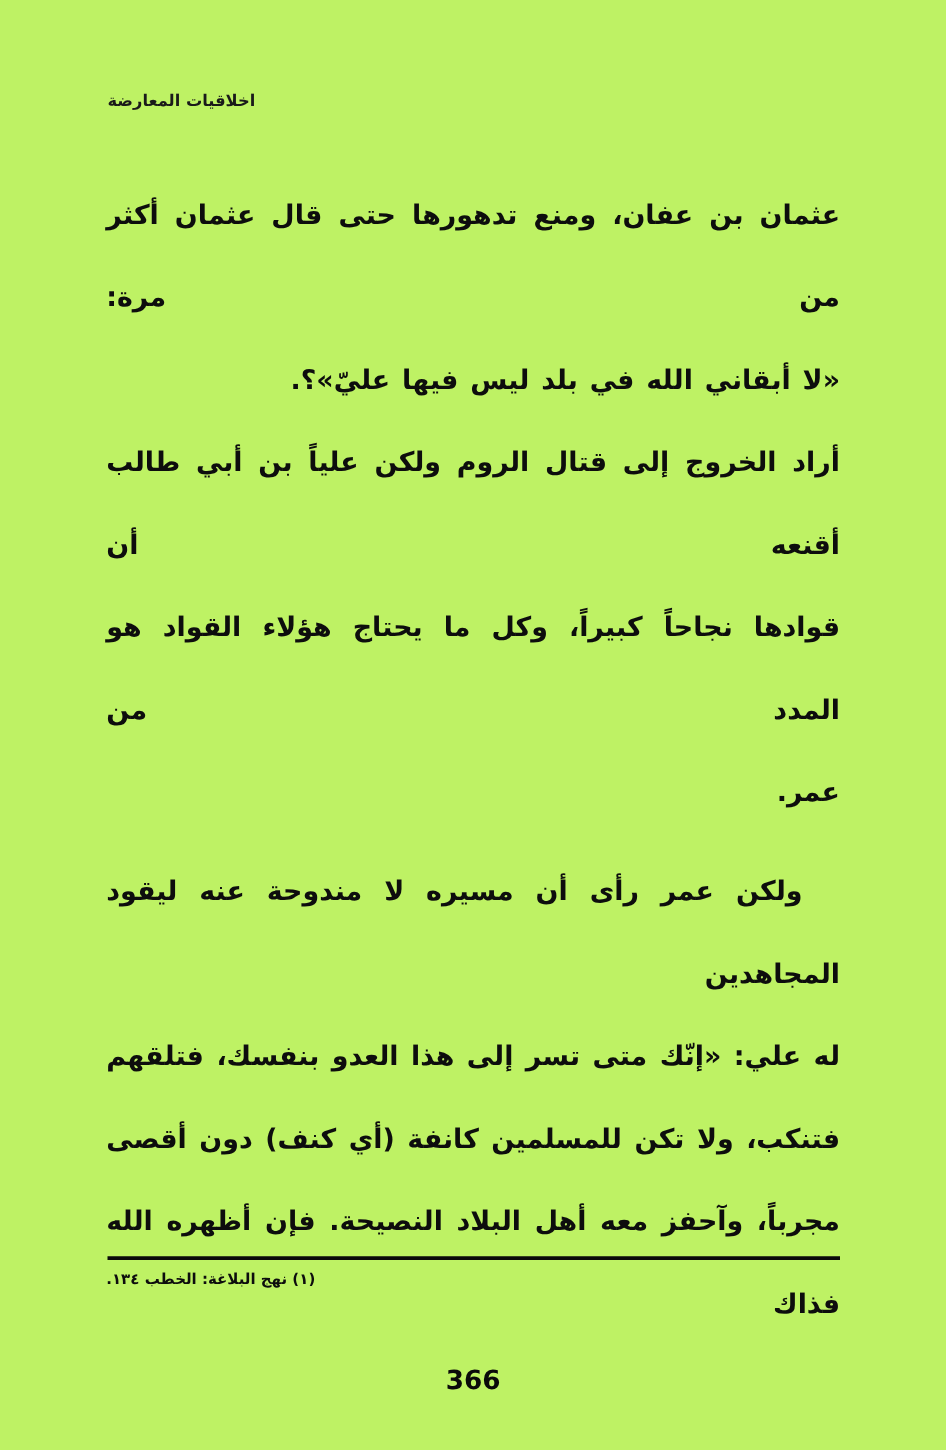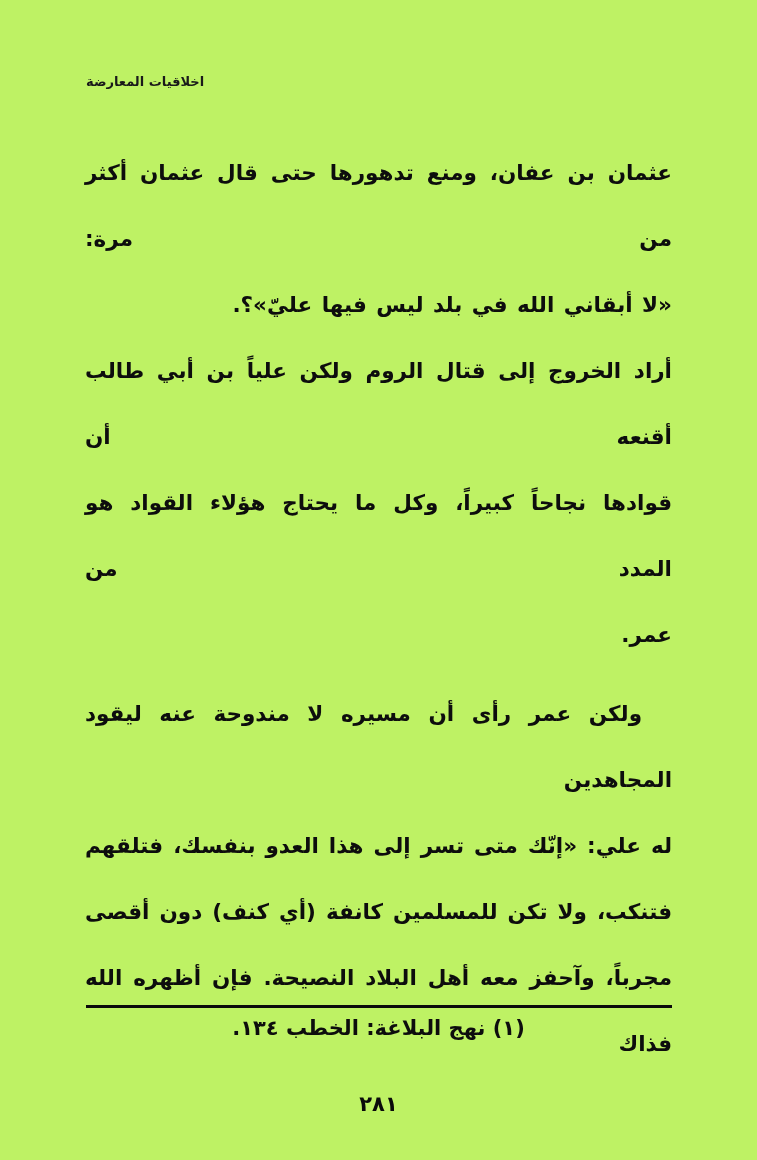--- a/index.html
+++ b/index.html
@@ -54,23 +54,23 @@
     left:86px;
     width:586px;
     height:0;
     border-top:3px solid #0a0a0a;
   }
   .footnote{
     position:absolute;
     top:1016px;
     right:85px;
     left:85px;
-    font-size:21px;
+    font-size:12px;
     font-weight:bold;
-    text-align:center;
+    text-align:left;
     color:#0d0d0d;
   }
   .page-number{
     position:absolute;
     top:1092px;
     left:0;right:0;
     text-align:center;
     font-size:21px;
     font-weight:bold;
     color:#0a0a0a;
@@ -96,15 +96,15 @@
     <p class="text-line">له علي: «إنّك متى تسر إلى هذا العدو بنفسك، فتلقهم</p>
     <p class="text-line">فتنكب، ولا تكن للمسلمين كانفة (أي كنف) دون أقصى</p>
     <p class="text-line">مجرباً، وآحفز معه أهل البلاد النصيحة. فإن أظهره الله فذاك</p>
 
   </main>
 
   <div class="footnote-rule"></div>
 
   <div class="footnote">(١) نهج البلاغة: الخطب ١٣٤.</div>
 
-  <div class="page-number">٢٨١</div>
+  <div class="page-number">366</div>
 
 </div>
 
 </body></html>

